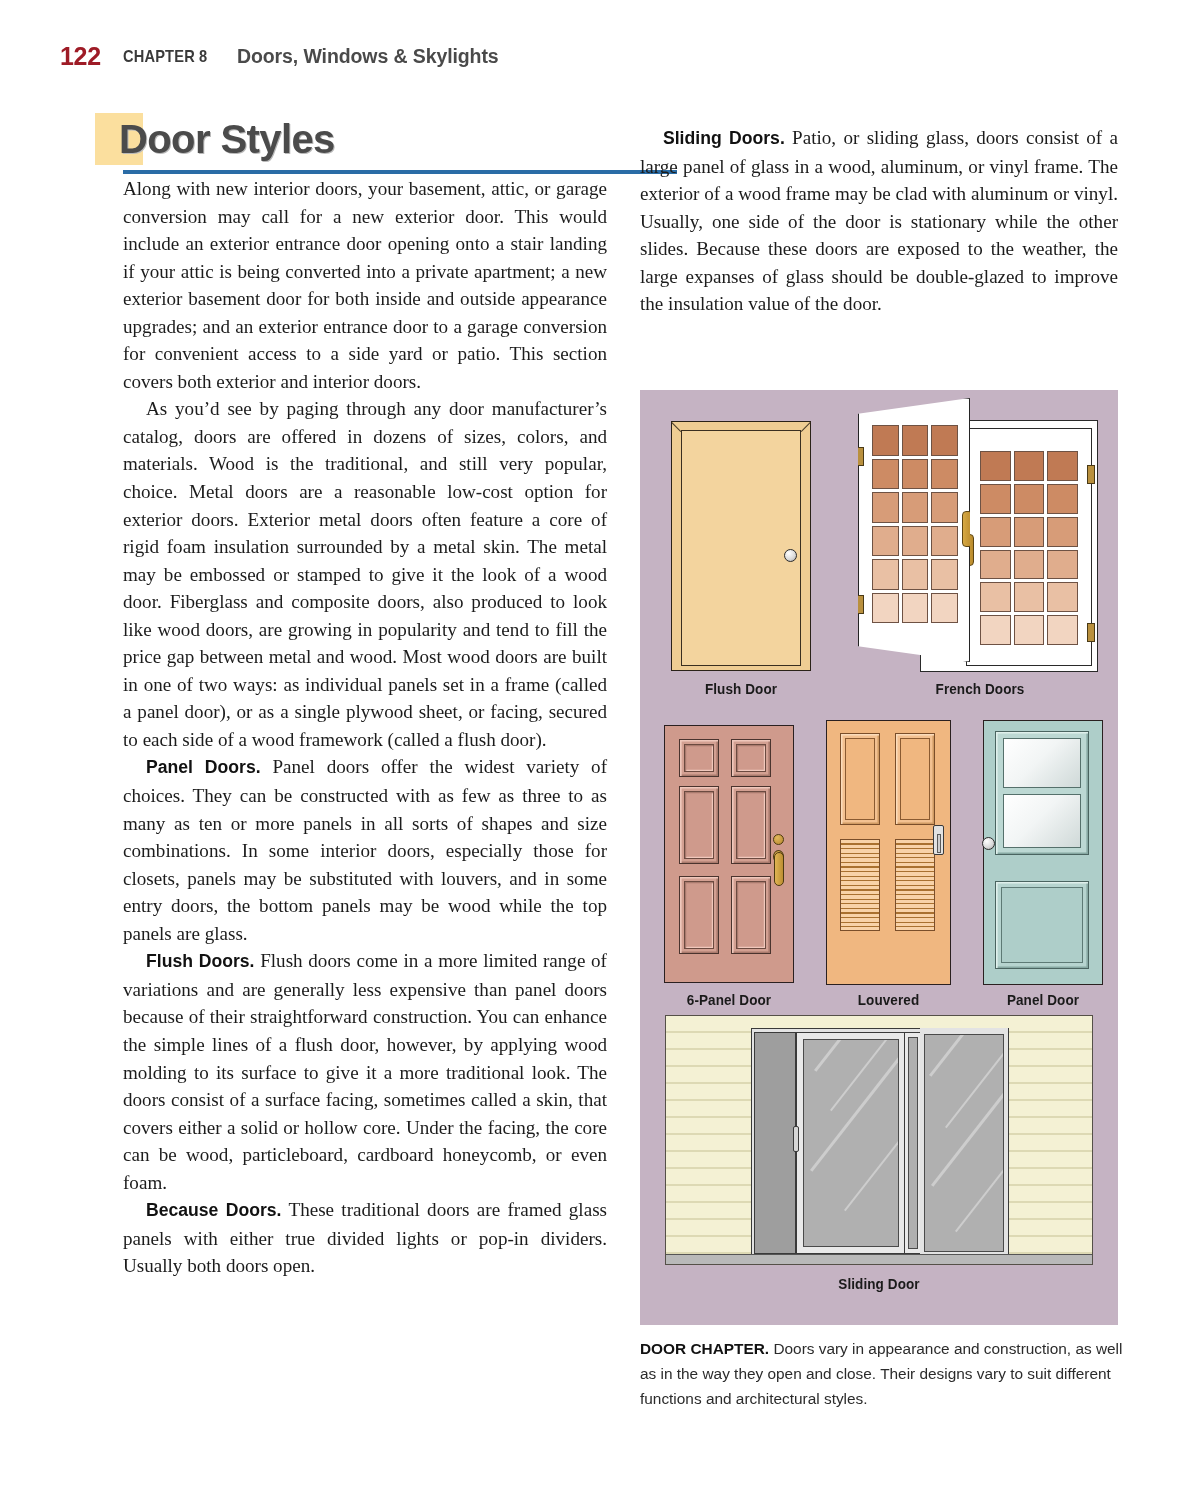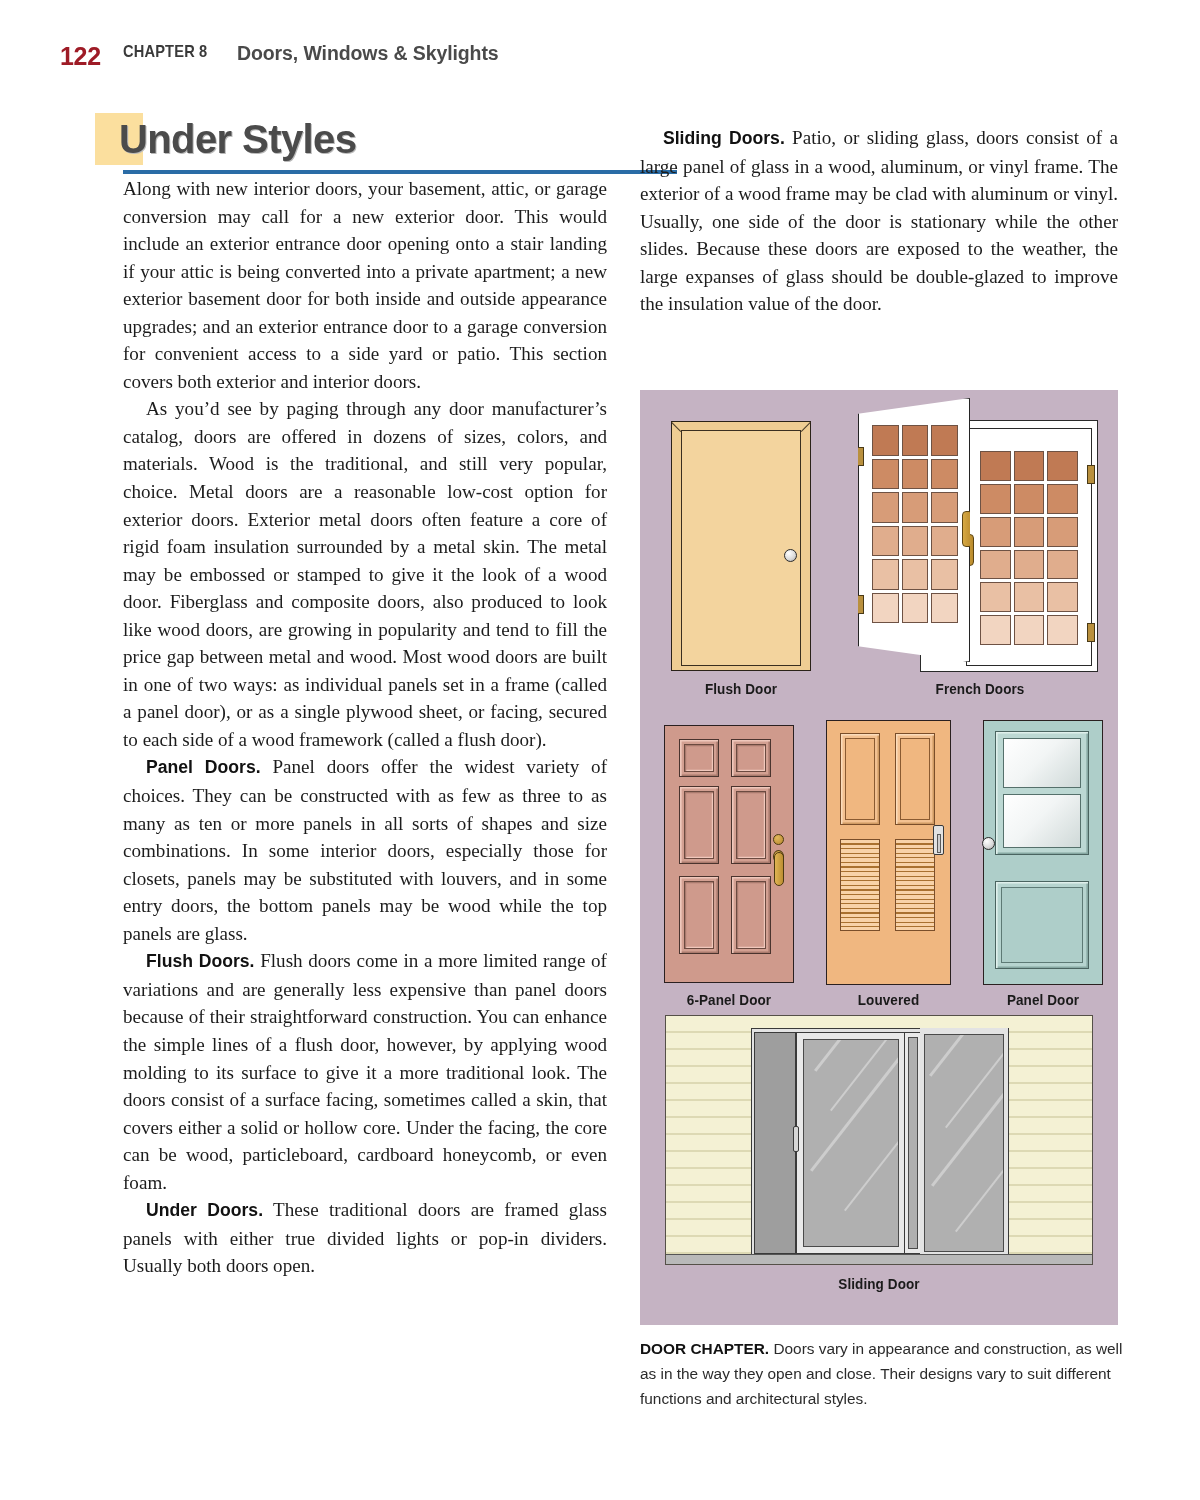--- a/index.html
+++ b/index.html
@@ -4,21 +4,21 @@
 <style>
   html,body{margin:0;padding:0;}
   body{
     width:1200px;height:1500px;background:#ffffff;
     font-family:"Liberation Serif", serif;
     -webkit-font-smoothing:antialiased;
   }
   .page{position:relative;width:1200px;height:1500px;overflow:hidden;}
 
   
-  .runhead{position:absolute;left:60px;top:42px;display:flex;align-items:flex-start;}
+  .runhead{position:absolute;left:60px;top:42px;display:flex;align-items:center;}
   .folio{font-family:"Liberation Sans",sans-serif;font-weight:bold;font-size:25px;color:#9e1b26;letter-spacing:-.3px;}
   .chapnum{font-family:"Liberation Sans",sans-serif;font-weight:bold;font-size:17px;color:#3a3a3a;
            margin-left:22px;letter-spacing:.2px;transform:scaleX(.86);transform-origin:left center;}
   .chaptitle{font-family:"Liberation Sans",sans-serif;font-weight:bold;font-size:19.5px;color:#4a4a4a;margin-left:16px;letter-spacing:-.1px;}
 
   
   .col-left{position:absolute;left:123px;top:175px;width:484px;}
   .col-right{position:absolute;left:640px;top:124px;width:478px;}
 
   
@@ -145,39 +145,39 @@
 <div class="page">
 
   <div class="runhead">
     <span class="folio">122</span>
     <span class="chapnum">CHAPTER 8</span>
     <span class="chaptitle">Doors, Windows &amp; Skylights</span>
   </div>
 
   <div class="headline-wrap">
     <div class="hl-block"></div>
-    <div class="hl-text">Under Styles</div>
+    <div class="hl-text">Door Styles</div>
     <div class="hl-rule"></div>
   </div>
 
   <div class="col-left">
     <p class="body">
       <span>Along with new interior doors, your basement, attic, or garage conversion may call for a new exterior door. This would include an exterior entrance door opening onto a stair landing if your attic is being converted into a private apartment; a new exterior basement door for both inside and outside appearance upgrades; and an exterior entrance door to a garage conversion for convenient access to a side yard or patio. This section covers both exterior and interior doors.</span>
     </p>
     <p class="body indent">
       <span>As you’d see by paging through any door manufacturer’s catalog, doors are offered in dozens of sizes, colors, and materials. Wood is the traditional, and still very popular, choice. Metal doors are a reasonable low-cost option for exterior doors. Exterior metal doors often feature a core of rigid foam insulation surrounded by a metal skin. The metal may be embossed or stamped to give it the look of a wood door. Fiberglass and composite doors, also produced to look like wood doors, are growing in popularity and tend to fill the price gap between metal and wood. Most wood doors are built in one of two ways: as individual panels set in a frame (called a panel door), or as a single plywood sheet, or facing, secured to each side of a wood framework (called a flush door).</span>
     </p>
     <p class="body indent">
       <span class="runin">Panel Doors.</span><span> Panel doors offer the widest variety of choices. They can be constructed with as few as three to as many as ten or more panels in all sorts of shapes and size combinations. In some interior doors, especially those for closets, panels may be substituted with louvers, and in some entry doors, the bottom panels may be wood while the top panels are glass.</span>
     </p>
     <p class="body indent">
       <span class="runin">Flush Doors.</span><span> Flush doors come in a more limited range of variations and are generally less expensive than panel doors because of their straightforward construction. You can enhance the simple lines of a flush door, however, by applying wood molding to its surface to give it a more traditional look. The doors consist of a surface facing, sometimes called a skin, that covers either a solid or hollow core. Under the facing, the core can be wood, particleboard, cardboard honeycomb, or even foam.</span>
     </p>
     <p class="body indent">
-      <span class="runin">Under Doors.</span><span> These traditional doors are framed glass panels with either true divided lights or pop-in dividers. Usually both doors open.</span>
+      <span class="runin">Because Doors.</span><span> These traditional doors are framed glass panels with either true divided lights or pop-in dividers. Usually both doors open.</span>
     </p>
   </div>
 
   <div class="col-right">
     <p class="body indent">
       <span class="runin">Sliding Doors.</span><span> Patio, or sliding glass, doors consist of a large panel of glass in a wood, aluminum, or vinyl frame. The exterior of a wood frame may be clad with aluminum or vinyl. Usually, one side of the door is stationary while the other slides. Because these doors are exposed to the weather, the large expanses of glass should be double-glazed to improve the insulation value of the door.</span>
     </p>
   </div>
 
   <div class="illus">

